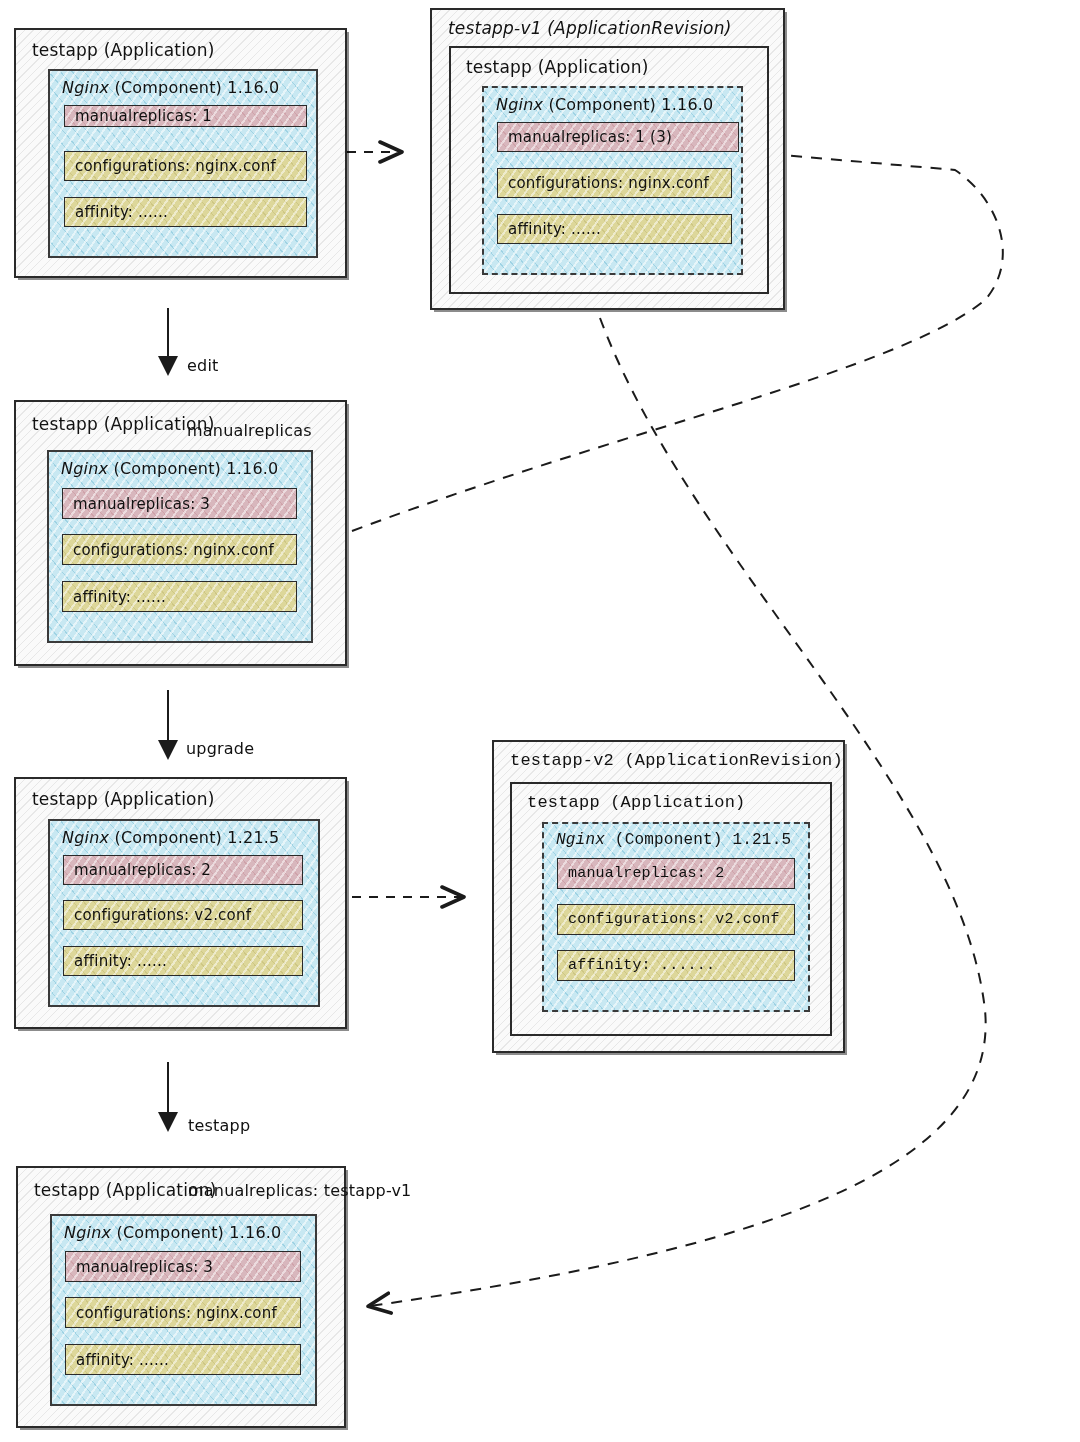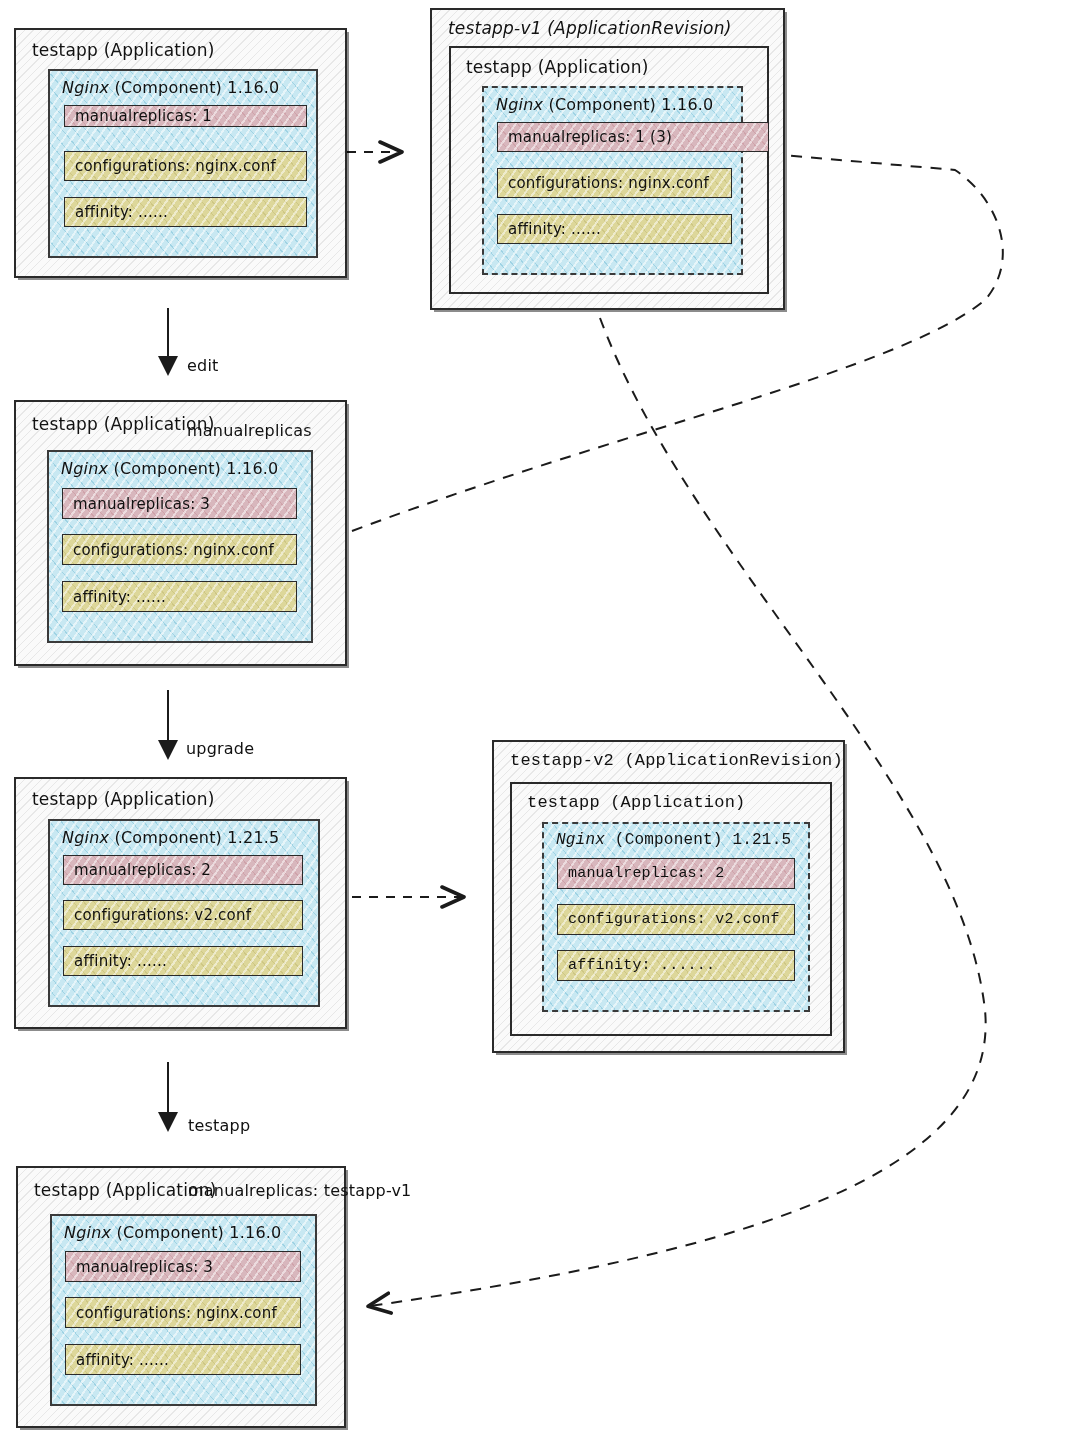--- a/index.html
+++ b/index.html
@@ -225,21 +225,21 @@
 
     <div class="node-inner-app hatch-grey" style="left:17px; top:36px; width:320px; height:248px;">
       <div class="title" style="left:15px; top:9px;">testapp (Application)</div>
 
       <div class="component-box dashed hatch-blue" style="left:31px; top:38px; width:261px; height:189px;">
         <div class="comp-title" style="left:12px; top:7px;">
           <span class="nginx">Nginx</span>
           <span>(Component)</span>
           <span>1.16.0</span>
         </div>
-        <div class="field hatch-pink" style="left:13px; top:34px; width:272px; height:30px;">
+        <div class="field hatch-pink" style="left:13px; top:34px; width:242px; height:30px;">
           <span class="field-label">manualreplicas: 1 (3)</span>
         </div>
         <div class="field hatch-yellow" style="left:13px; top:80px; width:235px; height:30px;">
           <span class="field-label">configurations: nginx.conf</span>
         </div>
         <div class="field hatch-yellow" style="left:13px; top:126px; width:235px; height:30px;">
           <span class="field-label">affinity: ......</span>
         </div>
       </div>
     </div>

